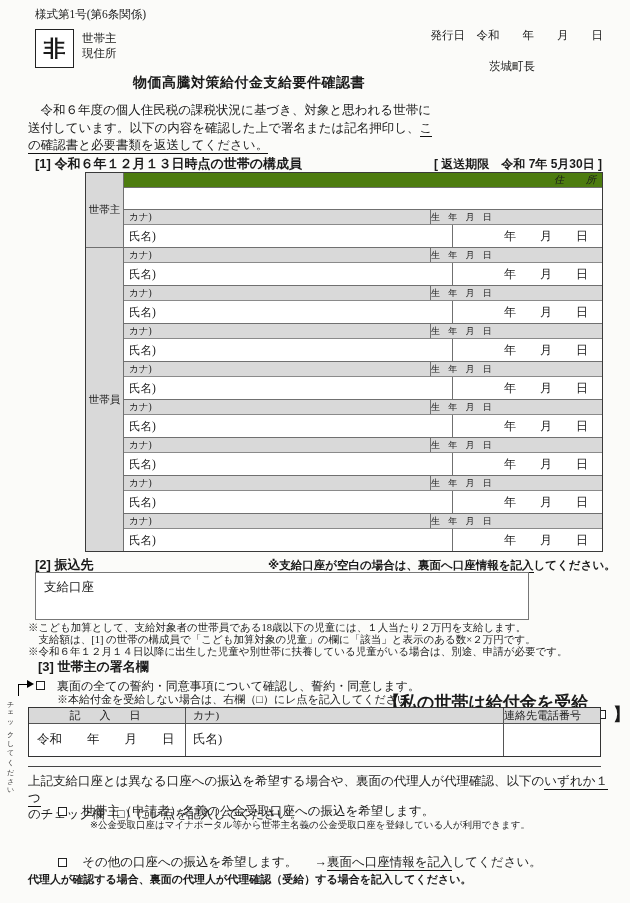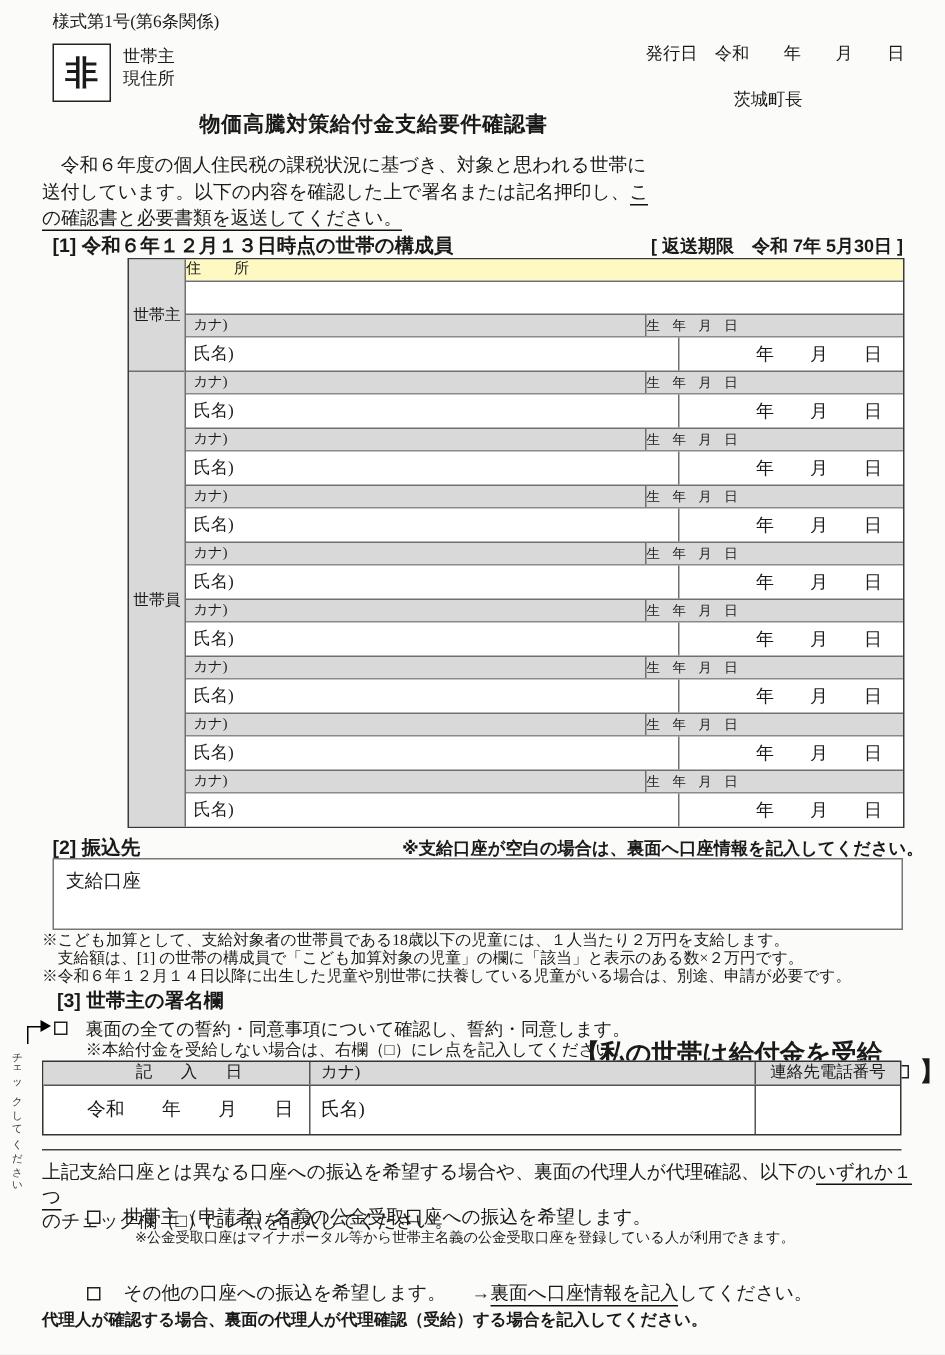--- a/index.html
+++ b/index.html
@@ -31,70 +31,70 @@
   .sec1-deadline { right:28px; top:156px; font-size:12px; font-weight:bold; }
 
   
   .mtable { left:85px; top:172px; width:518px; height:380px; display:flex;
     border:1.5px solid #3a3a3a; background:#fff; }
   .m-col-label { width:38px; display:flex; flex-direction:column; border-right:1px solid #707070; background:#d9d9d9; }
   .m-lbl { display:flex; align-items:center; justify-content:center; font-size:10.5px; }
   .m-lbl-head { height:74px; }
   .m-lbl-mem { flex:1; border-top:1px solid #707070; }
   .m-col-main { flex:1; display:flex; flex-direction:column; }
-  .m-addr-h { height:14px; background:#fef9c3; font-size:10px; text-align:left;
-    letter-spacing:6px; line-height:14px; }
+  .m-addr-h { height:14px; background:#4d7c0f; font-size:10px; text-align:right;
+    letter-spacing:6px; line-height:14px;font-style:italic; }
   .m-addr-cell { height:22px; border-top:1px solid #707070; background:#fff; }
   .m-pair { border-top:1px solid #707070; }
   .m-row-kana { display:flex; height:14px; background:#d9d9d9; }
   .m-kana-lbl { font-size:9.5px; line-height:14px; padding-left:5px; }
   .m-kana-input { flex:1; }
   .m-dob-h { width:172px; border-left:1px solid #707070; font-size:9px; line-height:14px;
     text-align:left; letter-spacing:3px; }
   .m-row-name { display:flex; height:23px; background:#fff; border-top:1px solid #8a8a8a; }
   .m-name-lbl { font-size:11.5px; line-height:23px; padding-left:5px; }
   .m-name-input { flex:1; }
   .m-ymd { width:150px; border-left:1px solid #707070; font-size:12px; line-height:23px;
     text-align:right; padding-right:14px; }
   .m-col-kodomo { width:31px; display:flex; flex-direction:column; border-left:1px solid #707070; }
   .m-kodomo-h { height:74px; background:#d9d9d9; font-size:9px; line-height:14.5px;
     text-align:center; padding-top:3px; }
   .m-kodomo-cell { height:38.2px; border-top:1px solid #707070; background:#fff; }
 
   
   .sec2-head { left:35px; top:556px; font-size:13px; font-weight:bold; }
   .sec2-note { left:268px; top:558px; font-size:11.5px; font-weight:bold; }
-  .account-box { left:35px; top:572px; width:567px; height:48px; border:1.5px solid #777; background:#fff; }
+  .account-box { left:35px; top:572px; width:494px; height:48px; border:1.5px solid #777; background:#fff; }
   .account-box .lbl { font-size:12.5px; padding:6px 0 0 8px; display:inline-block; }
   .sec2-notes { left:28px; top:622px; font-size:10.5px; line-height:11.8px; }
 
   
   .sec3-head { left:38px; top:658px; font-size:13px; font-weight:bold; }
   .cb { display:inline-block; width:9px; height:9px; border:1.1px solid #222; background:#fff; vertical-align:-1px; }
   .pledge-row { left:57px; top:678px; font-size:12px; }
   .pledge-cb { left:36px; top:681px; }
   .pledge-note { left:57px; top:692px; font-size:11px; }
   .optout { left:383px; top:691px; font-size:17px; font-weight:bold; display:flex; align-items:center; gap:7px; }
   .arrow-line { left:18px; top:684px; width:13px; height:12px; border-left:1.2px solid #000; border-top:1.2px solid #000; }
   .arrow-head { left:27px; top:680px; width:0; height:0; border-left:7px solid #000;
     border-top:4px solid transparent; border-bottom:4px solid transparent; }
   .vert-note { left:5px; top:697px; writing-mode:vertical-rl; font-size:7px; letter-spacing:1.5px; color:#333;
     font-family:"Liberation Sans","DejaVu Sans",sans-serif; }
 
   .stable { left:28px; top:707px; width:573px; border:1.3px solid #333; background:#fff; }
-  .s-row { display:flex;padding-left:21px; }
+  .s-row { display:flex; }
   .s-head { height:16px; background:#d9d9d9; border-bottom:1px solid #555; }
   .s-head > div { font-size:11px; line-height:15px; }
   .s-data { height:32px; }
   .s-c1 { width:157px; border-right:1px solid #555; }
   .s-c2 { flex:1; border-right:1px solid #555; }
   .s-c3 { width:96px; }
   .s-head .s-c1 { text-align:center; letter-spacing:4px; }
   .s-head .s-c2 { padding-left:7px; }
-  .s-head .s-c3 { text-align:center; }
+  .s-head .s-c3 { }
   .s-data .s-c1 { font-size:12.5px; line-height:30px; padding-left:8px; }
   .s-data .s-c2 { font-size:12.5px; line-height:30px; padding-left:7px; }
 
   .rule { left:28px; top:766px; width:573px; border-top:1.3px solid #444; }
 
   
   .bottom-para { left:28px; top:773px; width:586px; font-size:12.5px; line-height:16.5px; }
   .opt-row { font-size:12.5px; }
   .opt1 { left:58px; top:803px; }
   .opt1-note { left:90px; top:819px; font-size:9.5px; }

